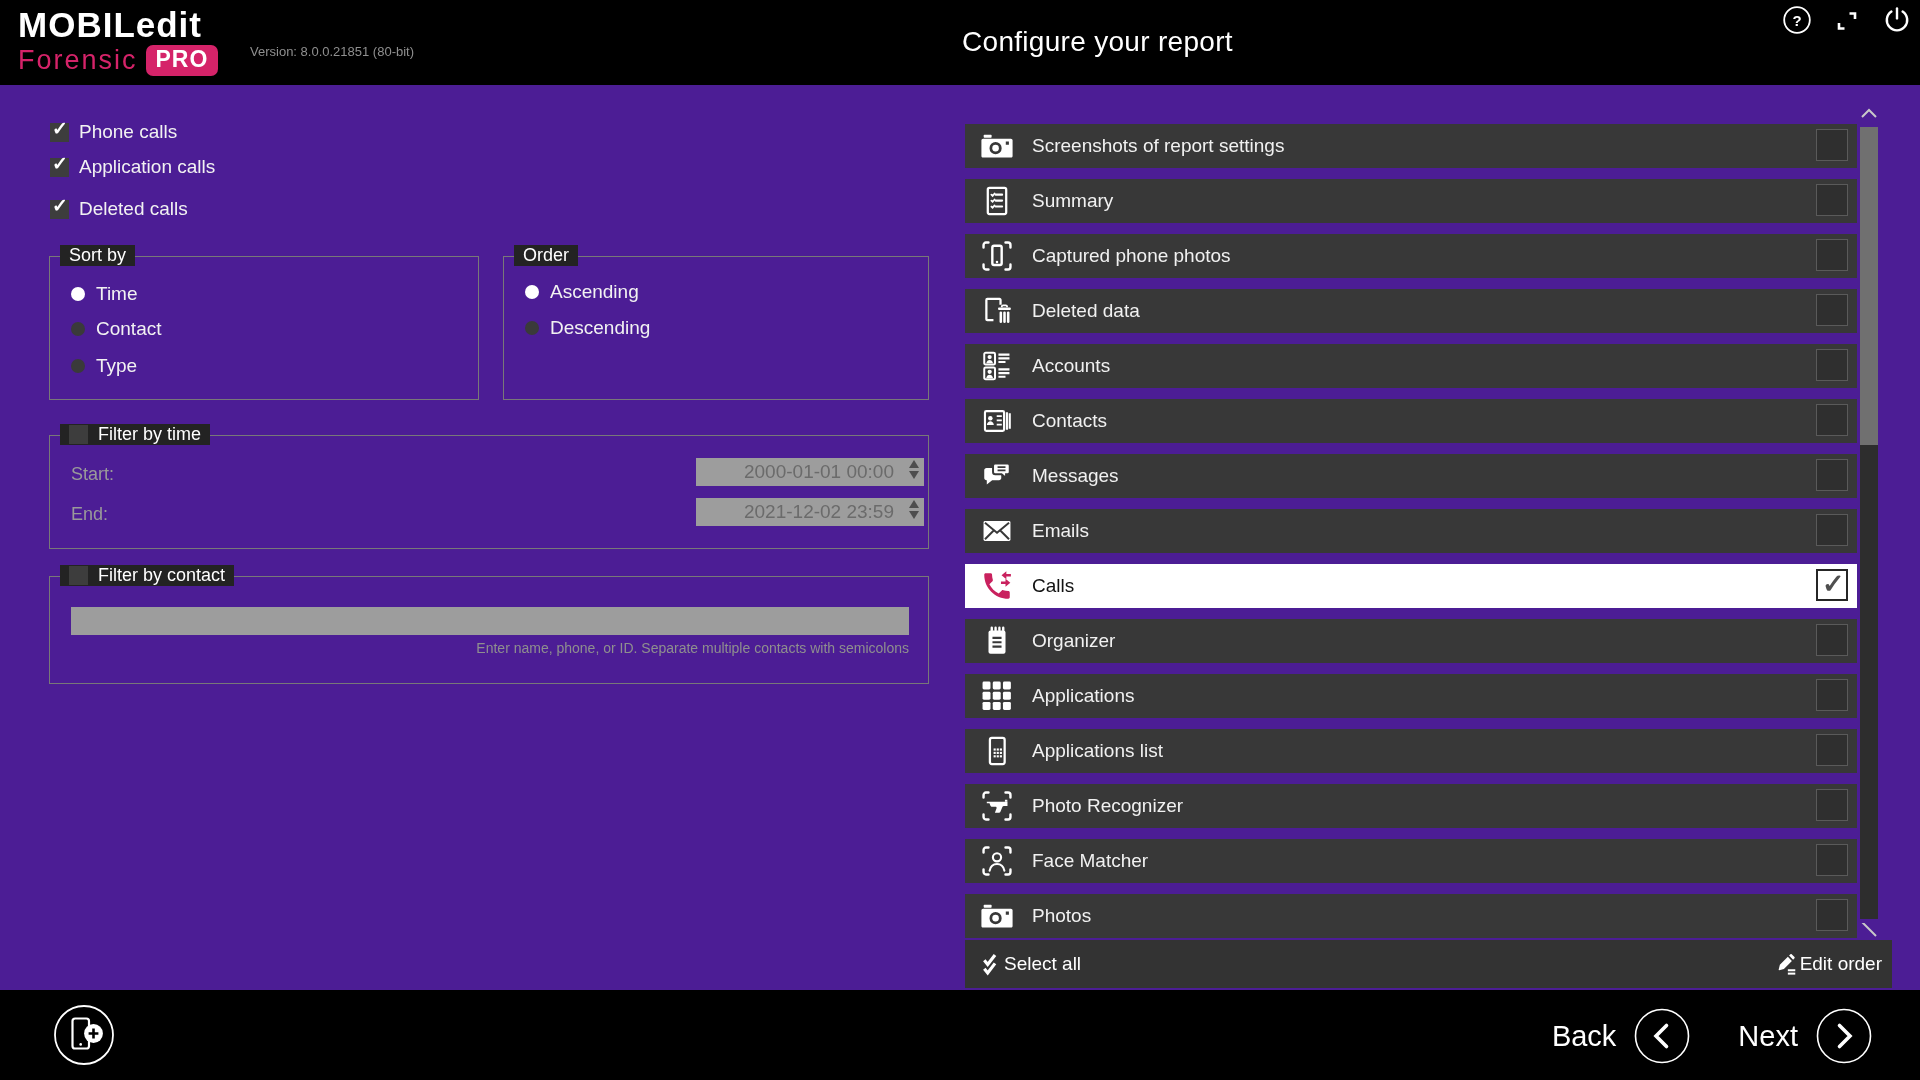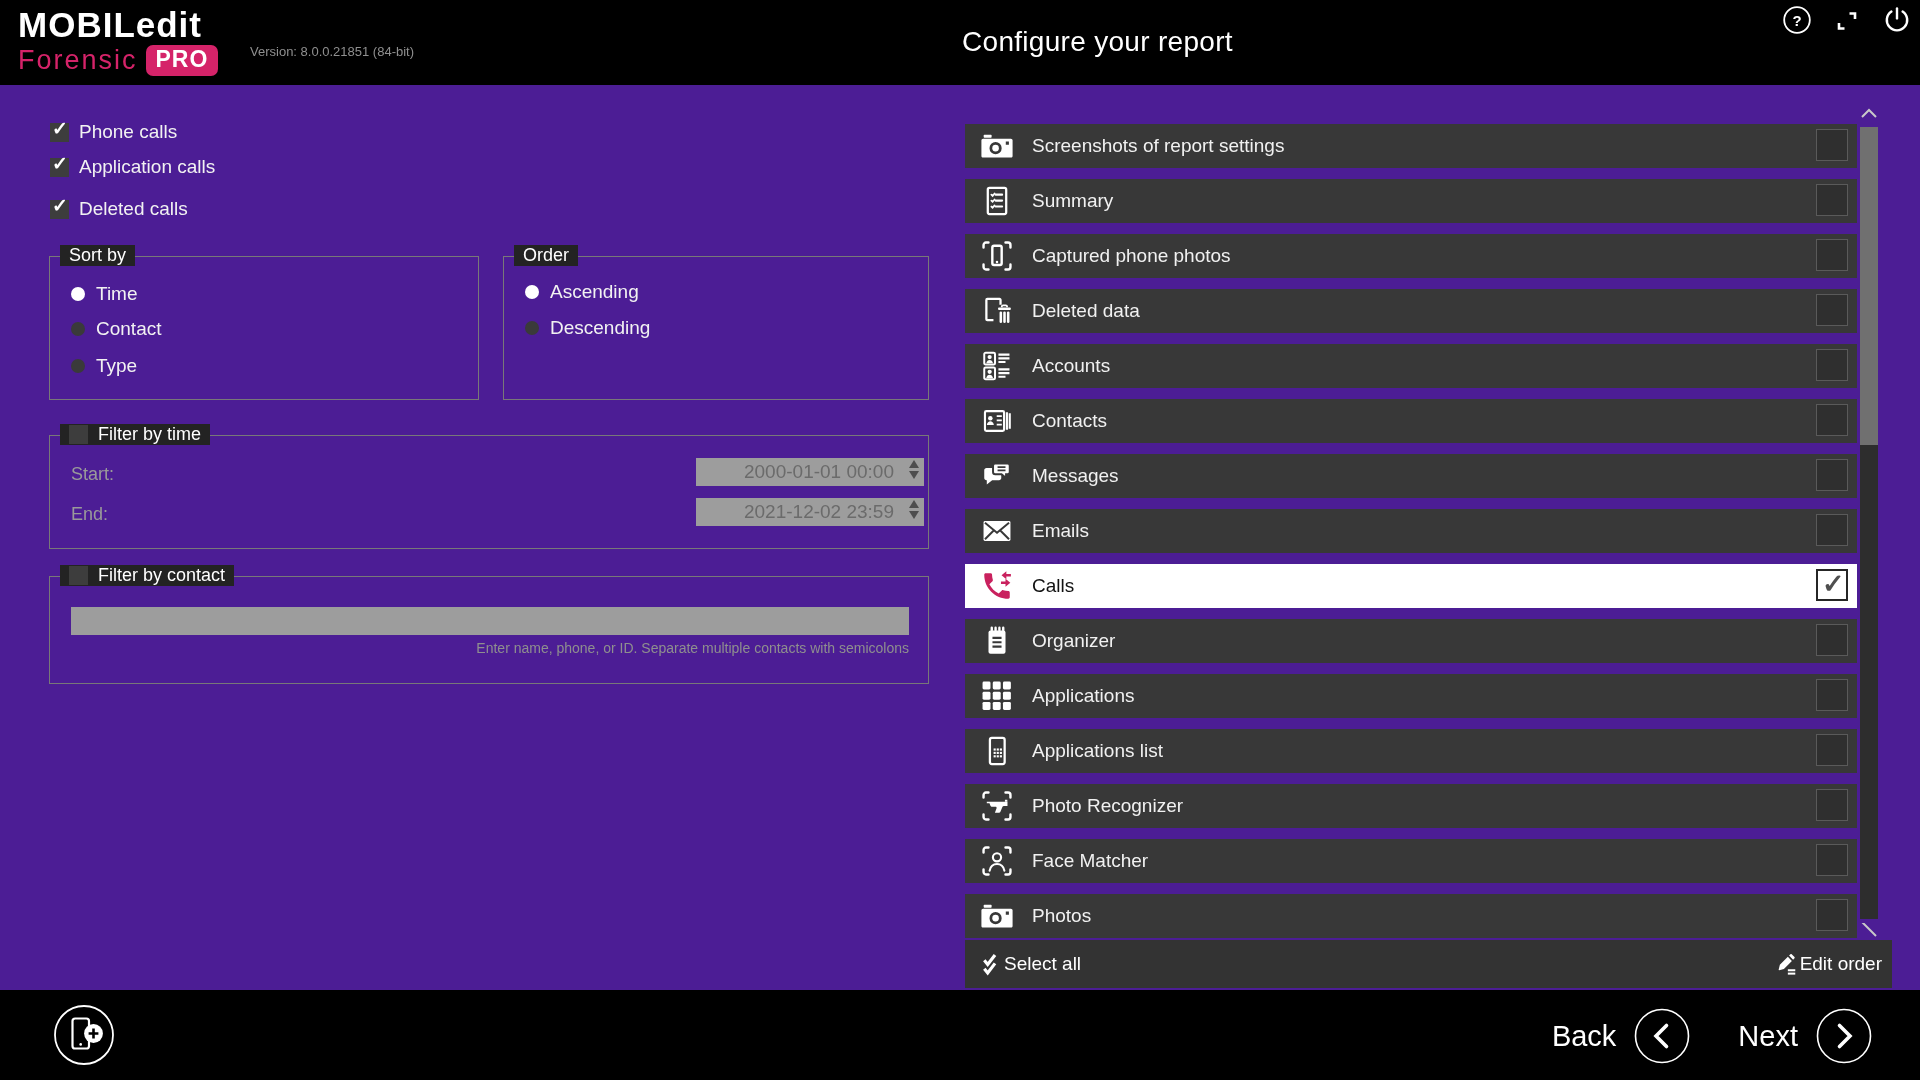--- a/index.html
+++ b/index.html
@@ -247,21 +247,21 @@
 <div class="screen">
 
   <div class="header">
     <div class="logo">
       <div class="logo-line1">MOBILedit</div>
       <div class="logo-line2">
         <span class="logo-forensic">Forensic</span>
         <span class="logo-badge">PRO</span>
       </div>
     </div>
-    <span class="version">Version: 8.0.0.21851 (84-bit)</span>
+    <span class="version">Version: 8.0.0.21851 (80-bit)</span>
     <span class="page-title">Configure your report</span>
     <svg class="hdr-icon hdr-help">
         <use href="#help-icon" xlink:href="#help-icon"></use>
       </svg>
     <svg class="hdr-icon hdr-snap">
         <use href="#snap-layout-icon" xlink:href="#snap-layout-icon"></use>
       </svg>
     <svg class="hdr-icon hdr-power">
         <use href="#power-icon" xlink:href="#power-icon"></use>
       </svg>

